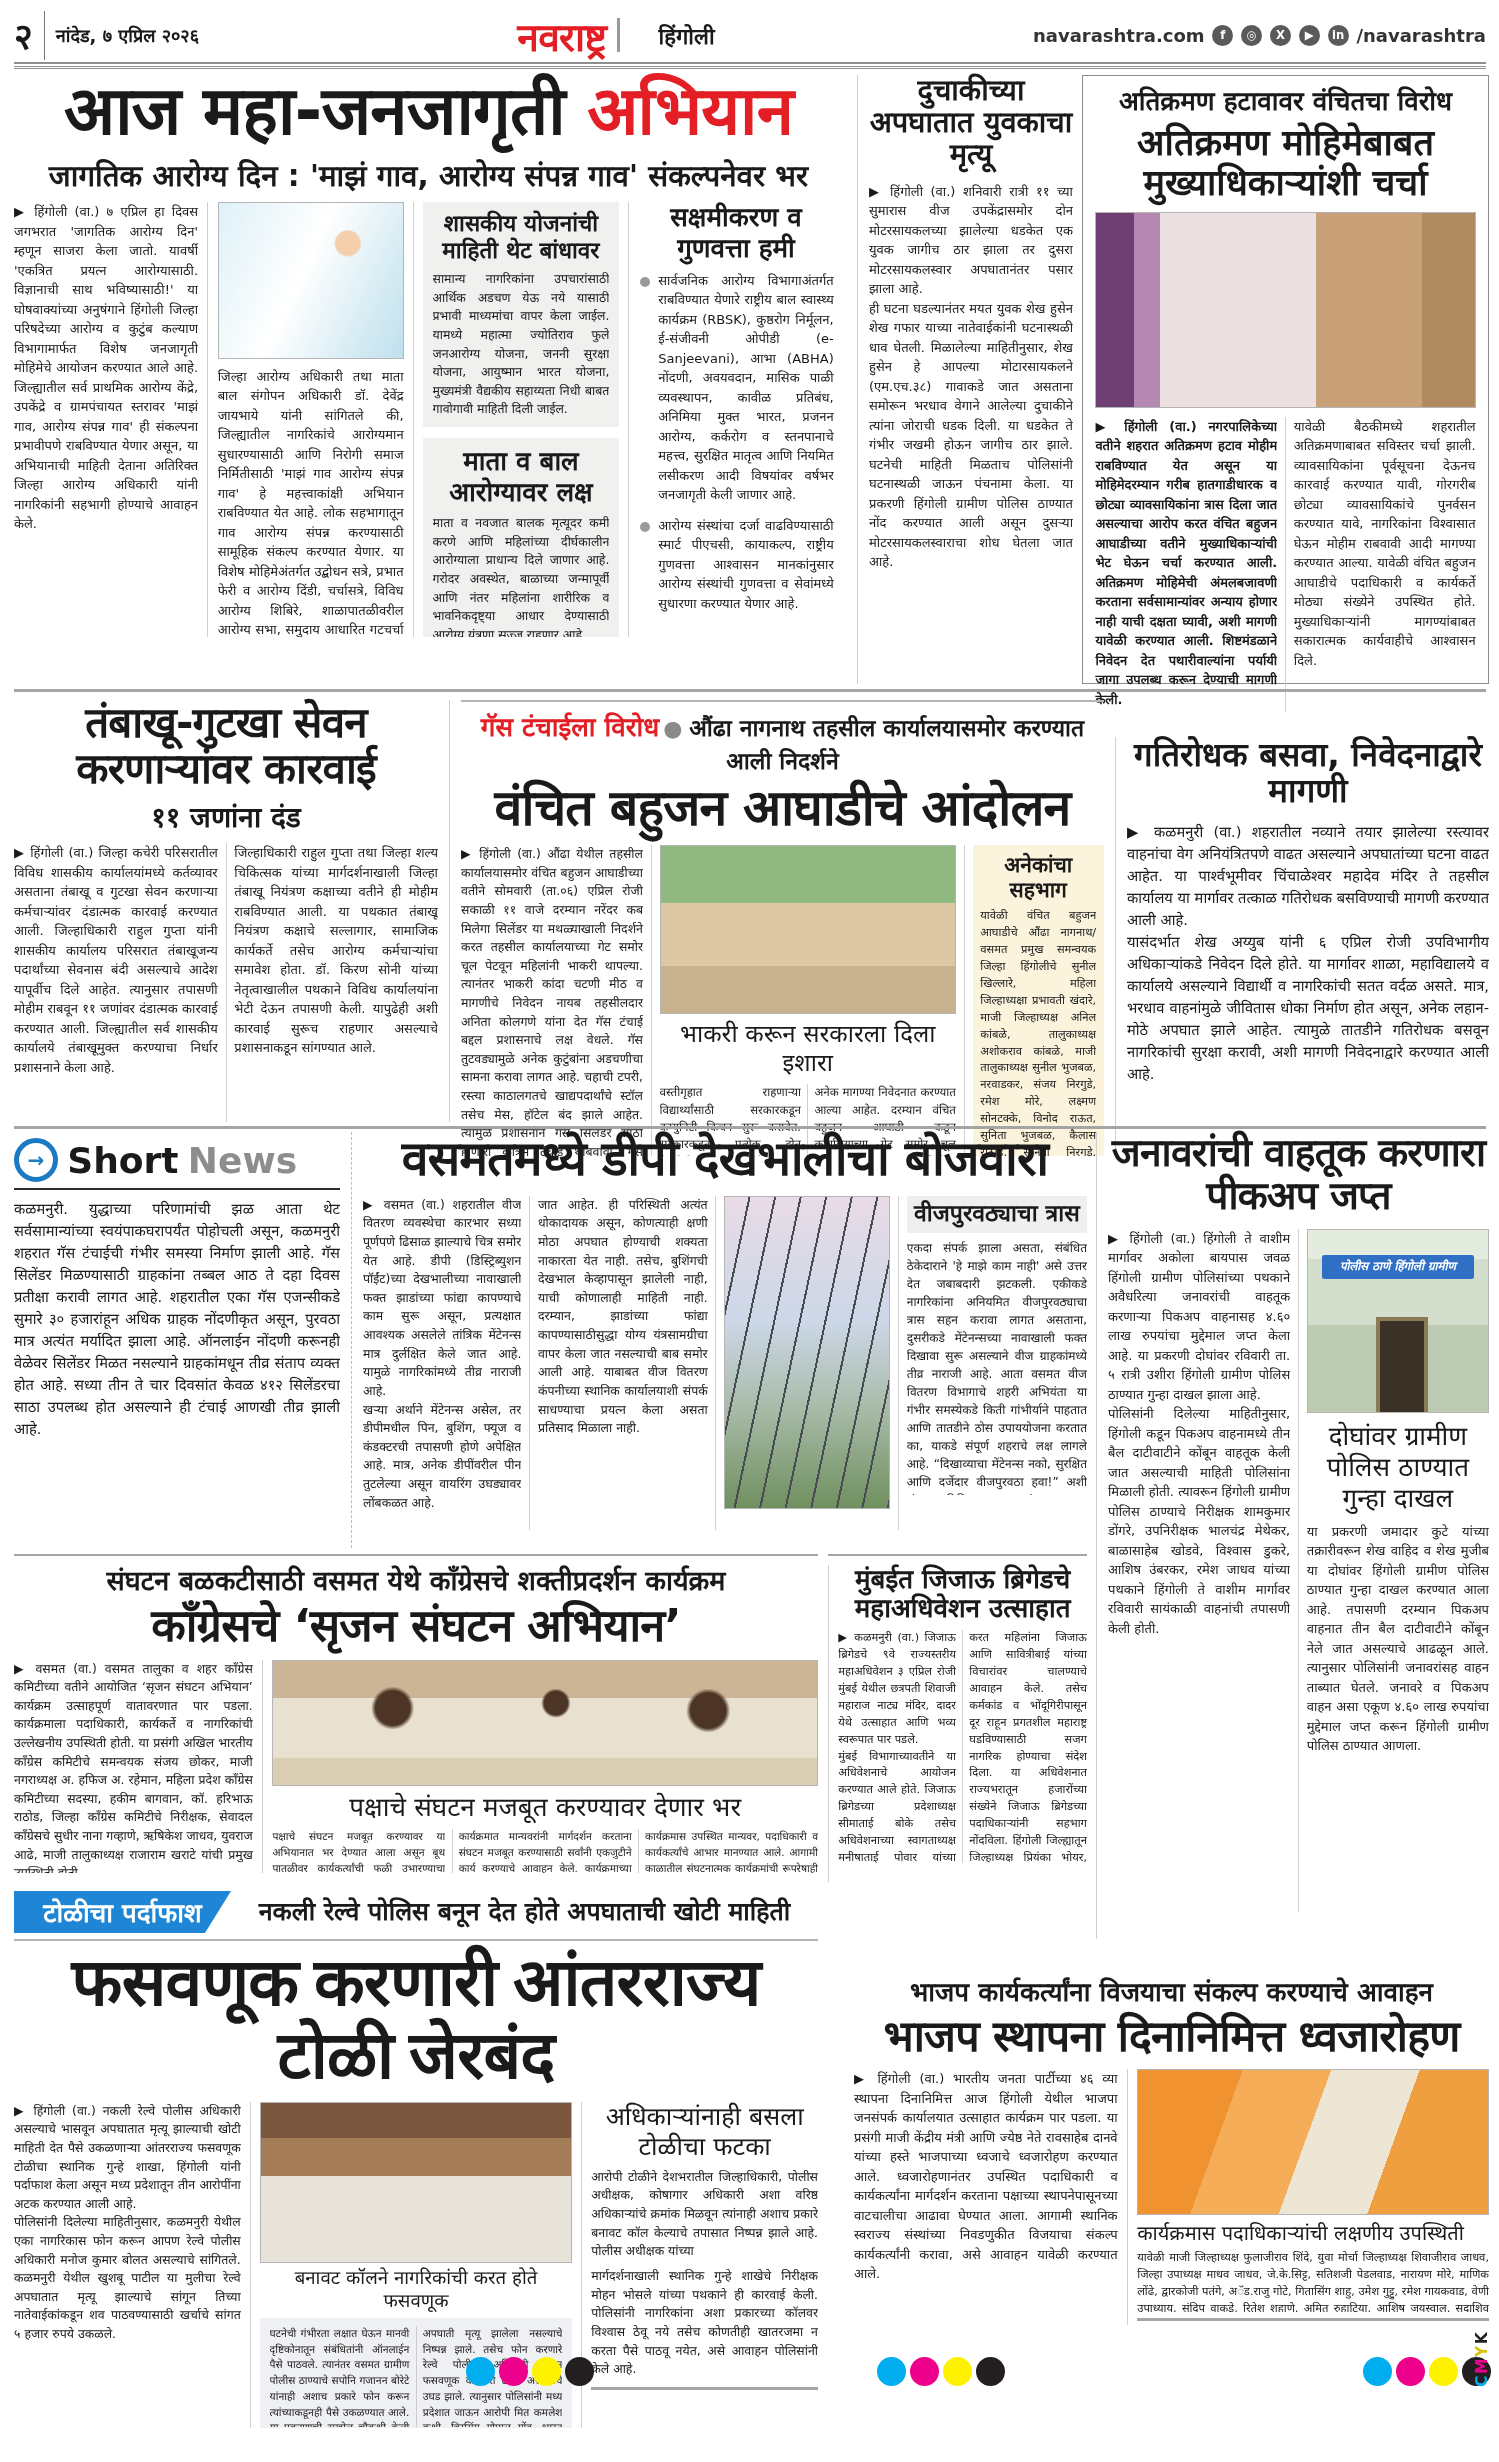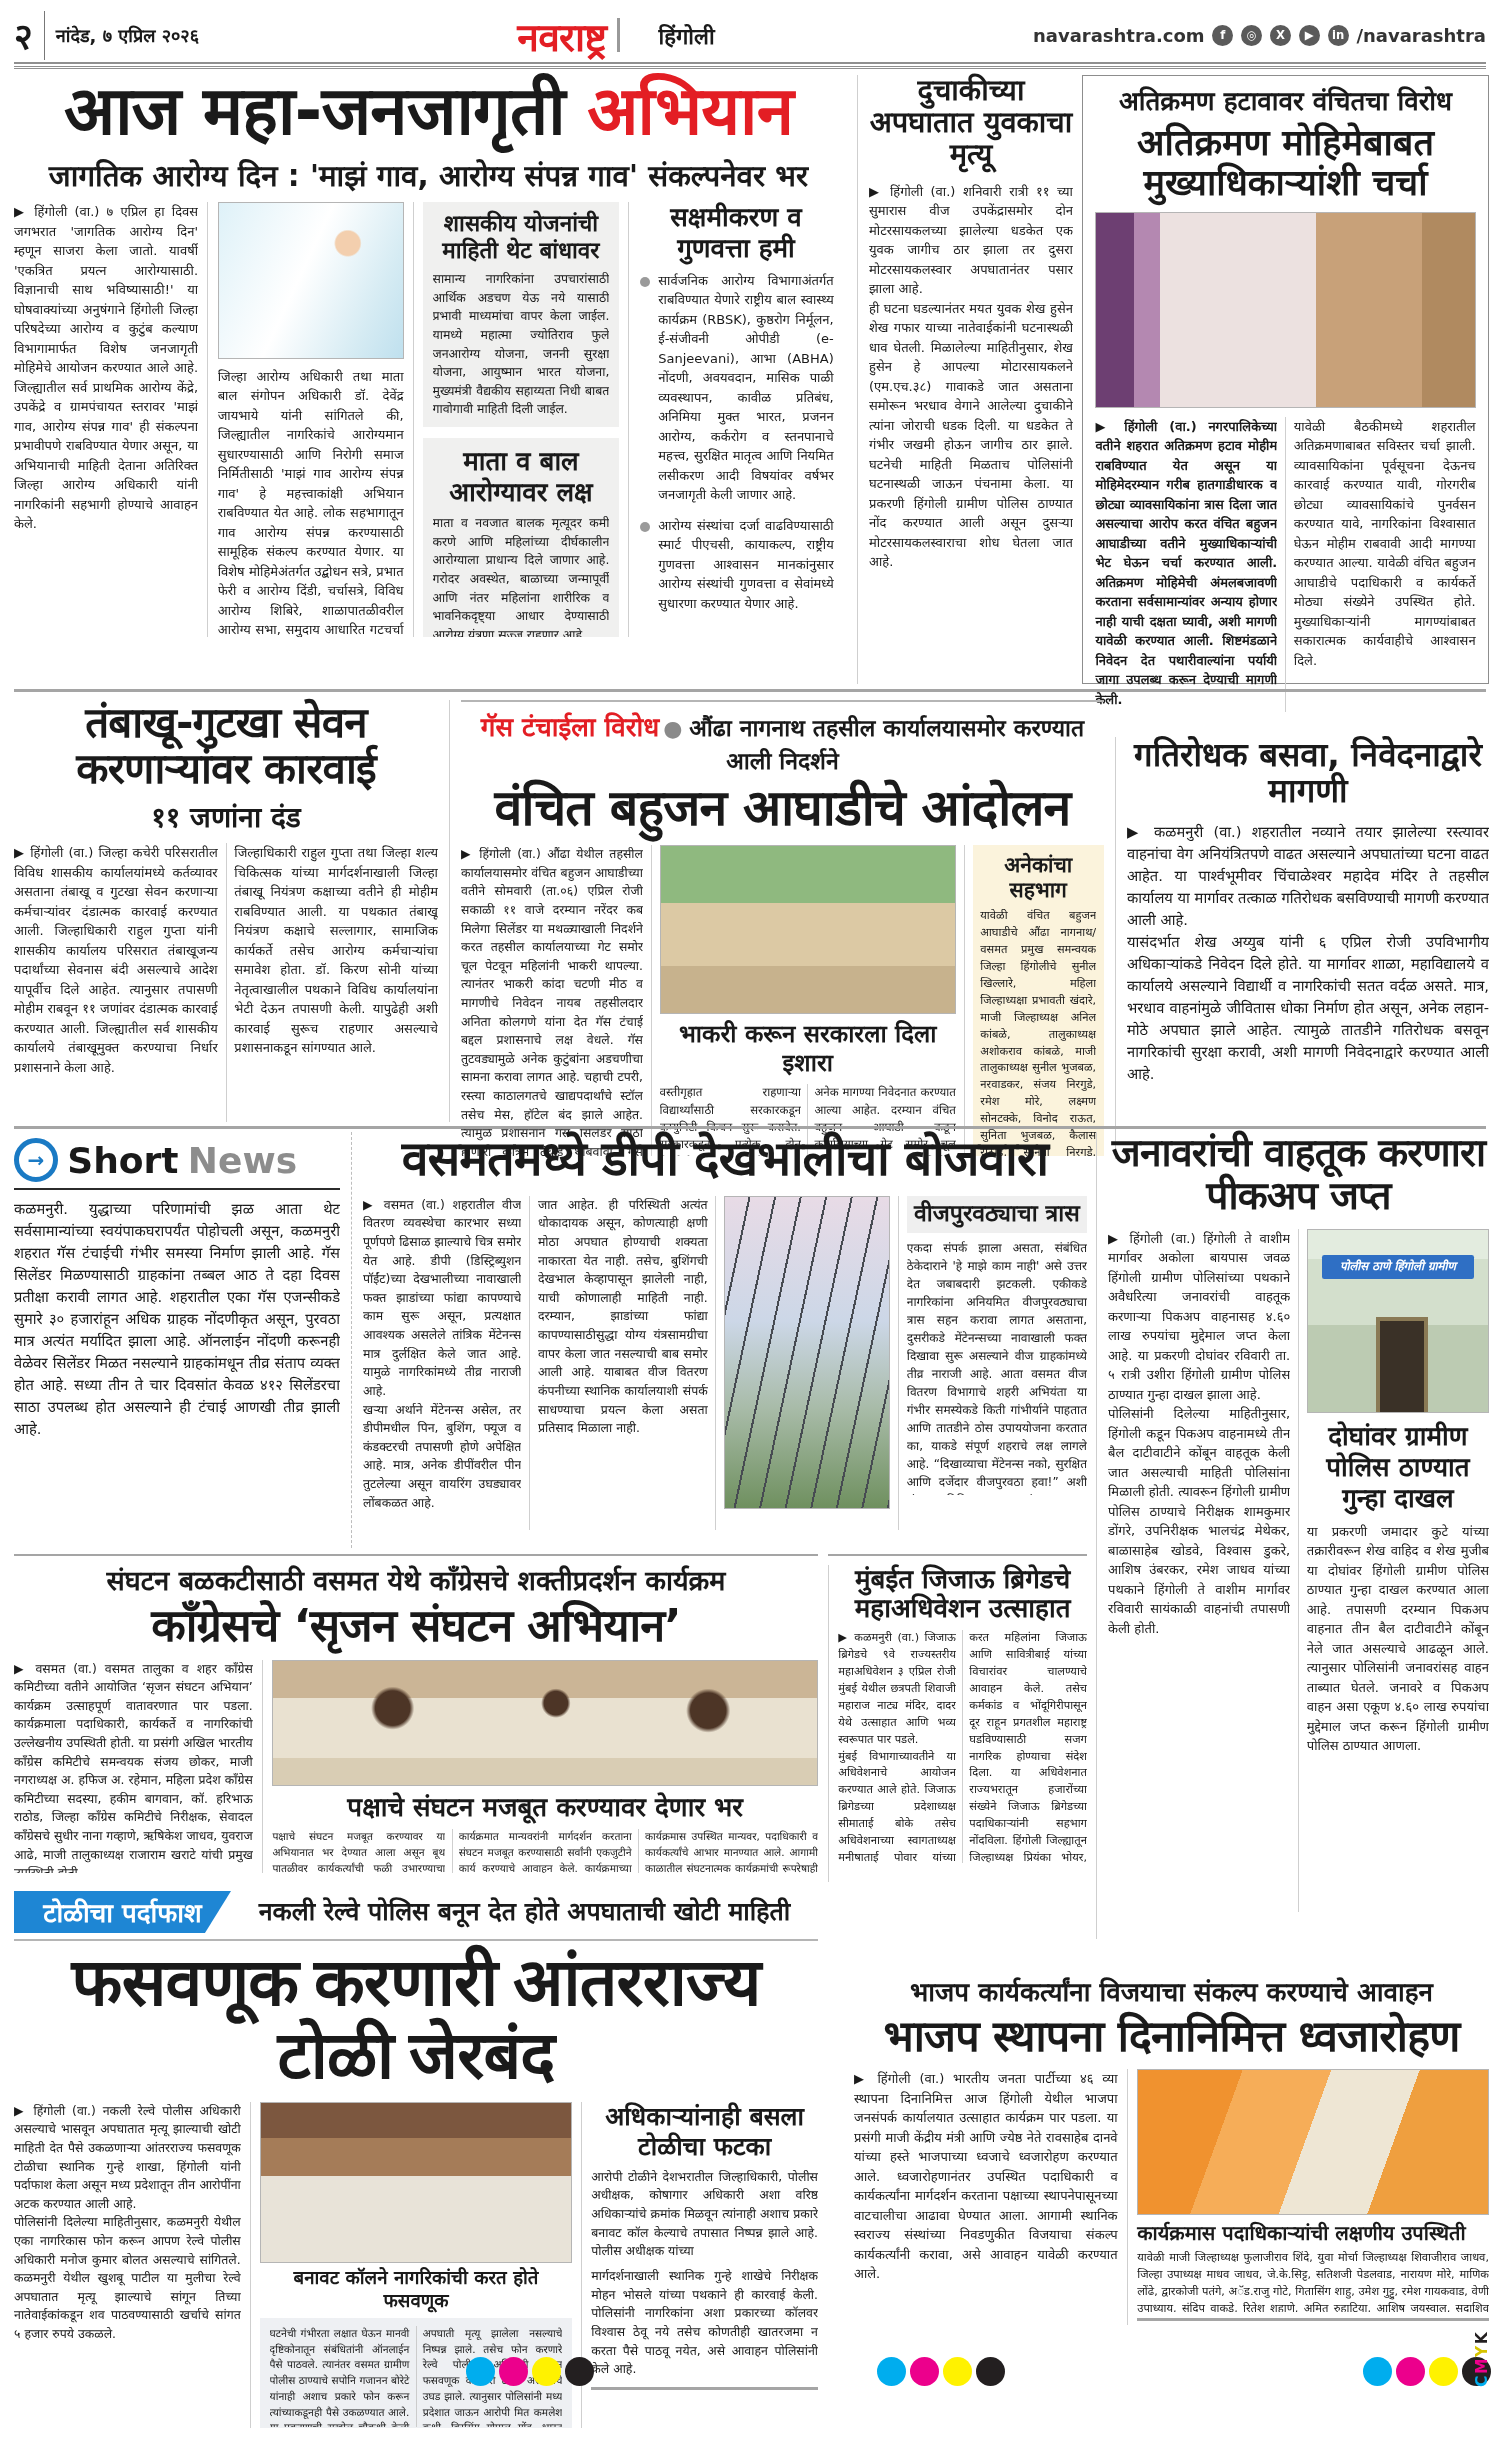--- a/index.html
+++ b/index.html
@@ -23,21 +23,21 @@
   .hl{font-weight:800;text-align:center;line-height:1.1;letter-spacing:-0.8px;}
   .kick{font-weight:800;text-align:center;line-height:1.15;}
   .bt{font-size:13px;line-height:1.5;text-align:justify;white-space:pre-line;overflow:hidden;}
   .cols{display:flex;}
   .c{overflow:hidden;}
   .c + .c{border-left:0.8px solid #cfcfcf;}
   .pad{padding:0 9.3px;}
   .box{background:#f0f0ef;padding:7.8px 9.3px;}
   .boxtitle{font-size:22.5px;font-weight:800;text-align:center;line-height:1.2;}
   .photo{position:relative;border:0.8px solid #b5b5b5;overflow:hidden;}
-  .cap{font-weight:700;text-align:center;line-height:1.2;}
+  .cap{font-weight:400;text-align:center;line-height:1.2;}
   .bullets{list-style:none;margin:6.2px 0 0;padding:0;}
   .bullets li{position:relative;padding-left:20px;margin-bottom:11px;font-size:13px;line-height:1.5;text-align:justify;}
   .bullets li:before{content:"";position:absolute;left:1.6px;top:6.2px;width:10px;height:10px;border-radius:50%;background:#9a9a9a;}
   
   .ph-doctor{background:radial-gradient(circle at 70% 26%,#f3cfae 0 7%,transparent 8%),
      linear-gradient(115deg,#def1f8,#ffffff 45%,#d5ebf3 80%,#bfe0ee);}
   .ph-meeting{background:linear-gradient(90deg,#6d3f72 0 10%,#b488b1 10% 17%,#ece1e0 17% 58%,#c8a179 58% 86%,#b08a60 86%);}
   .ph-protest{background:linear-gradient(180deg,#8fb97f 0 34%,#dcc9a4 34% 72%,#c7b28d 72%);}
   .ph-power{background:repeating-linear-gradient(102deg,transparent 0 23px,#474b52 23px 25px),
      linear-gradient(180deg,#e8dbe6,#ccd7e7 40%,#a8bba8 68%,#6f905f);}

